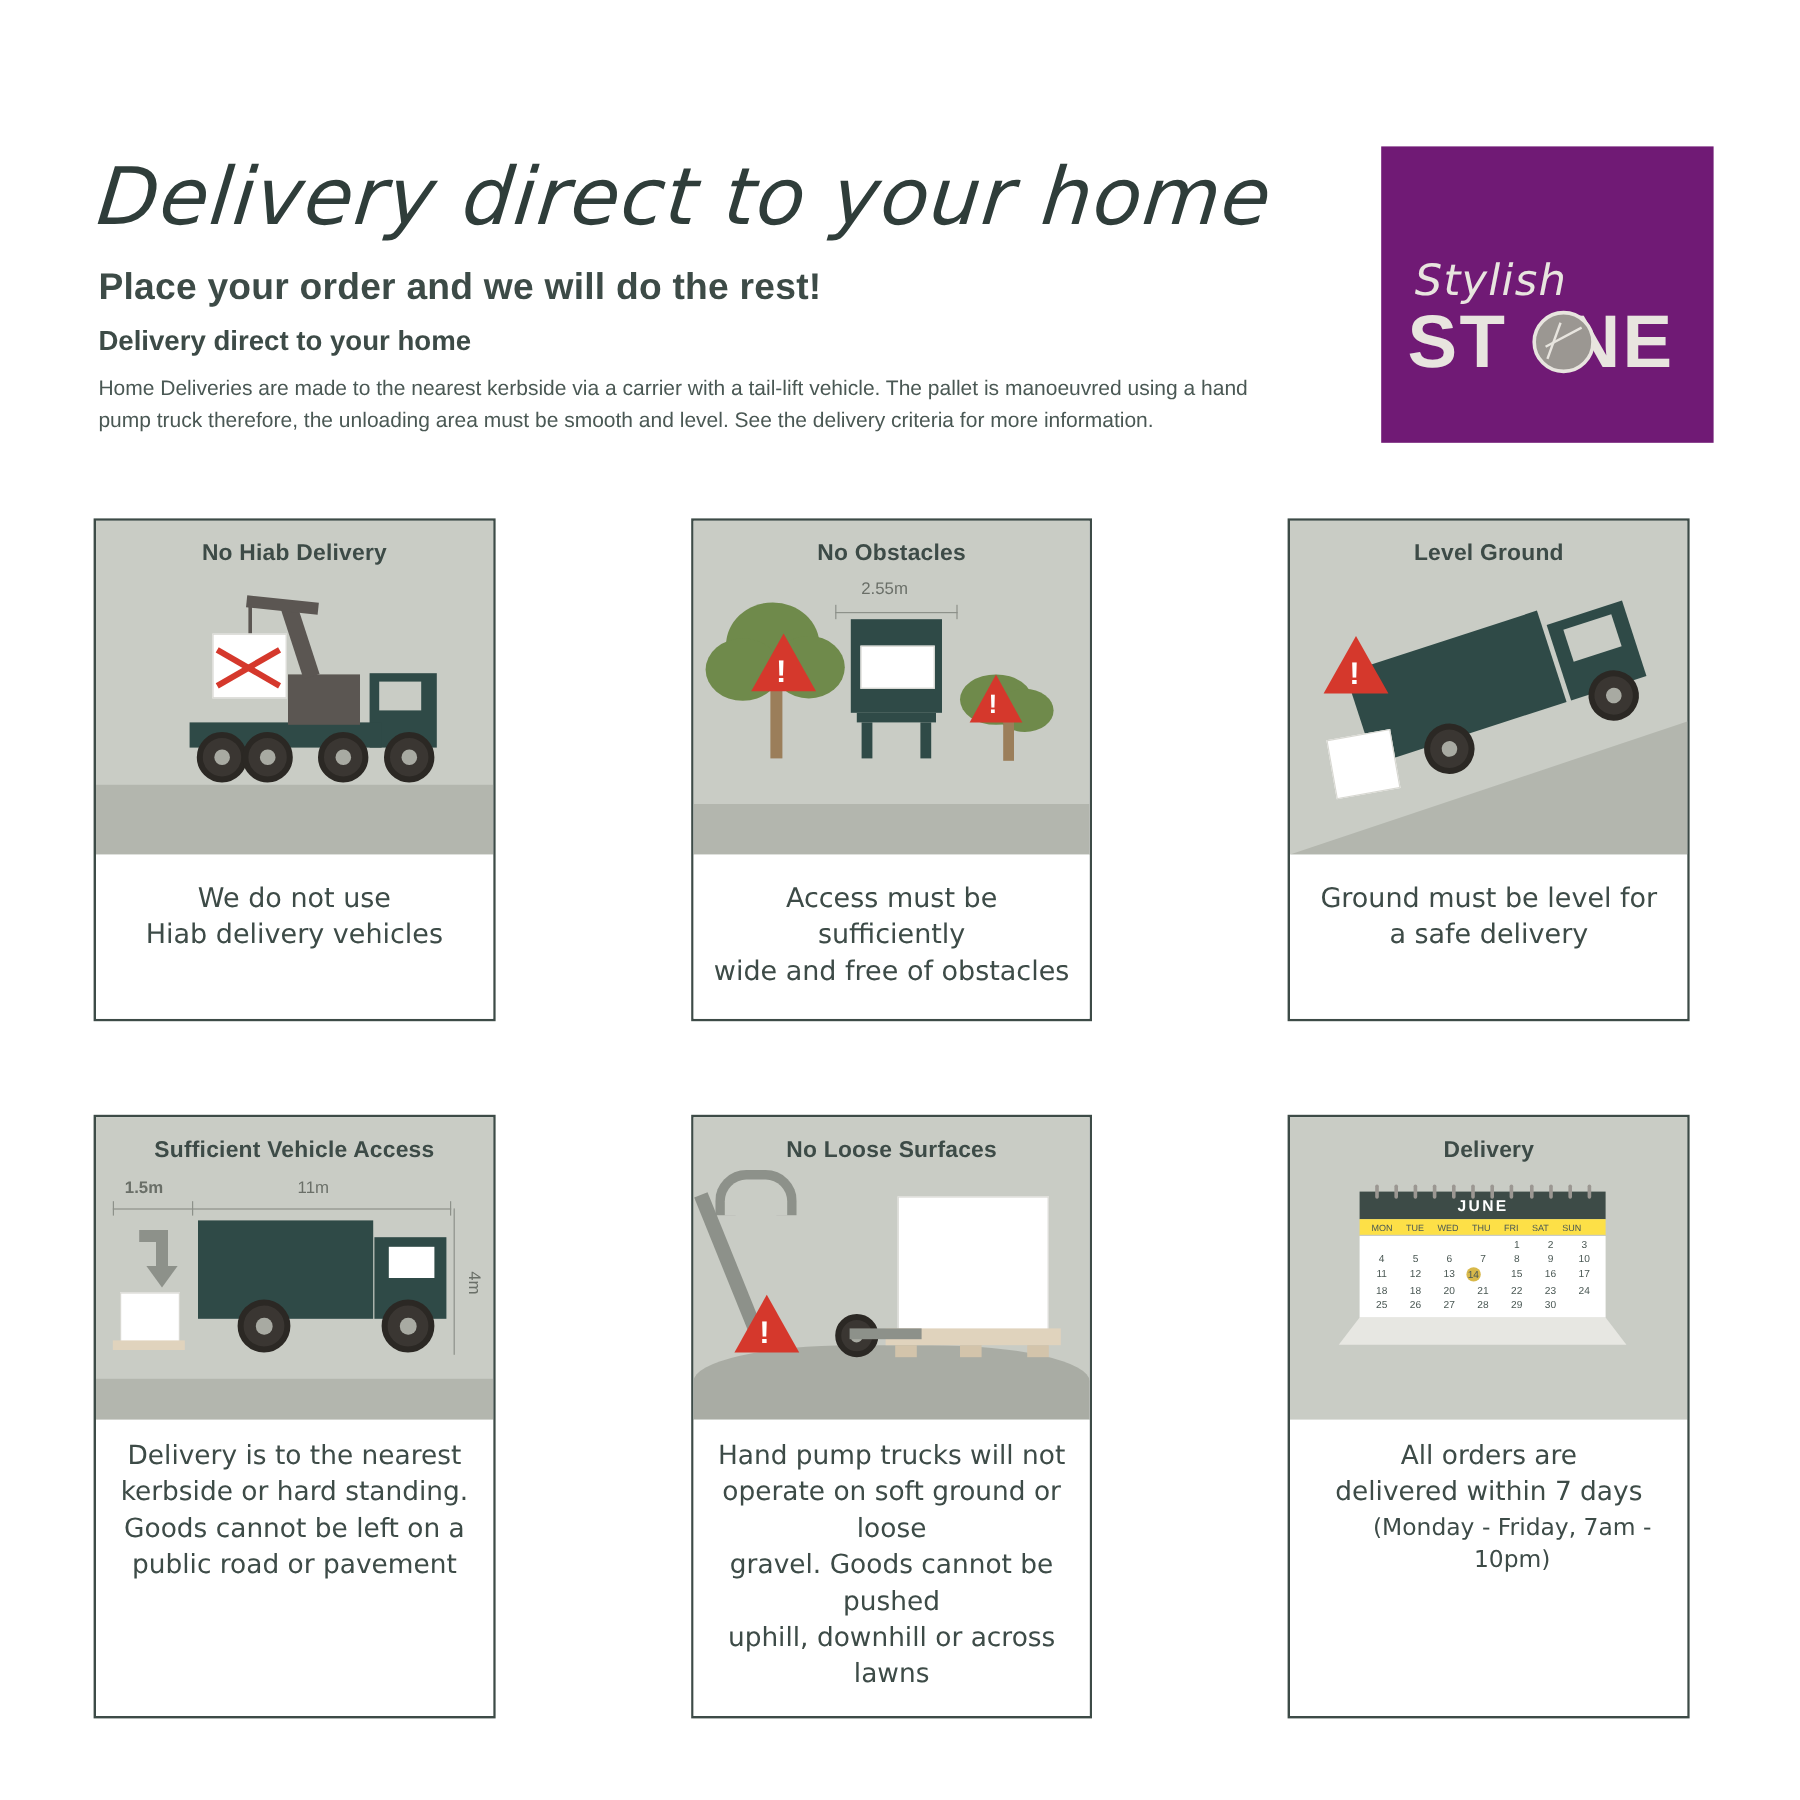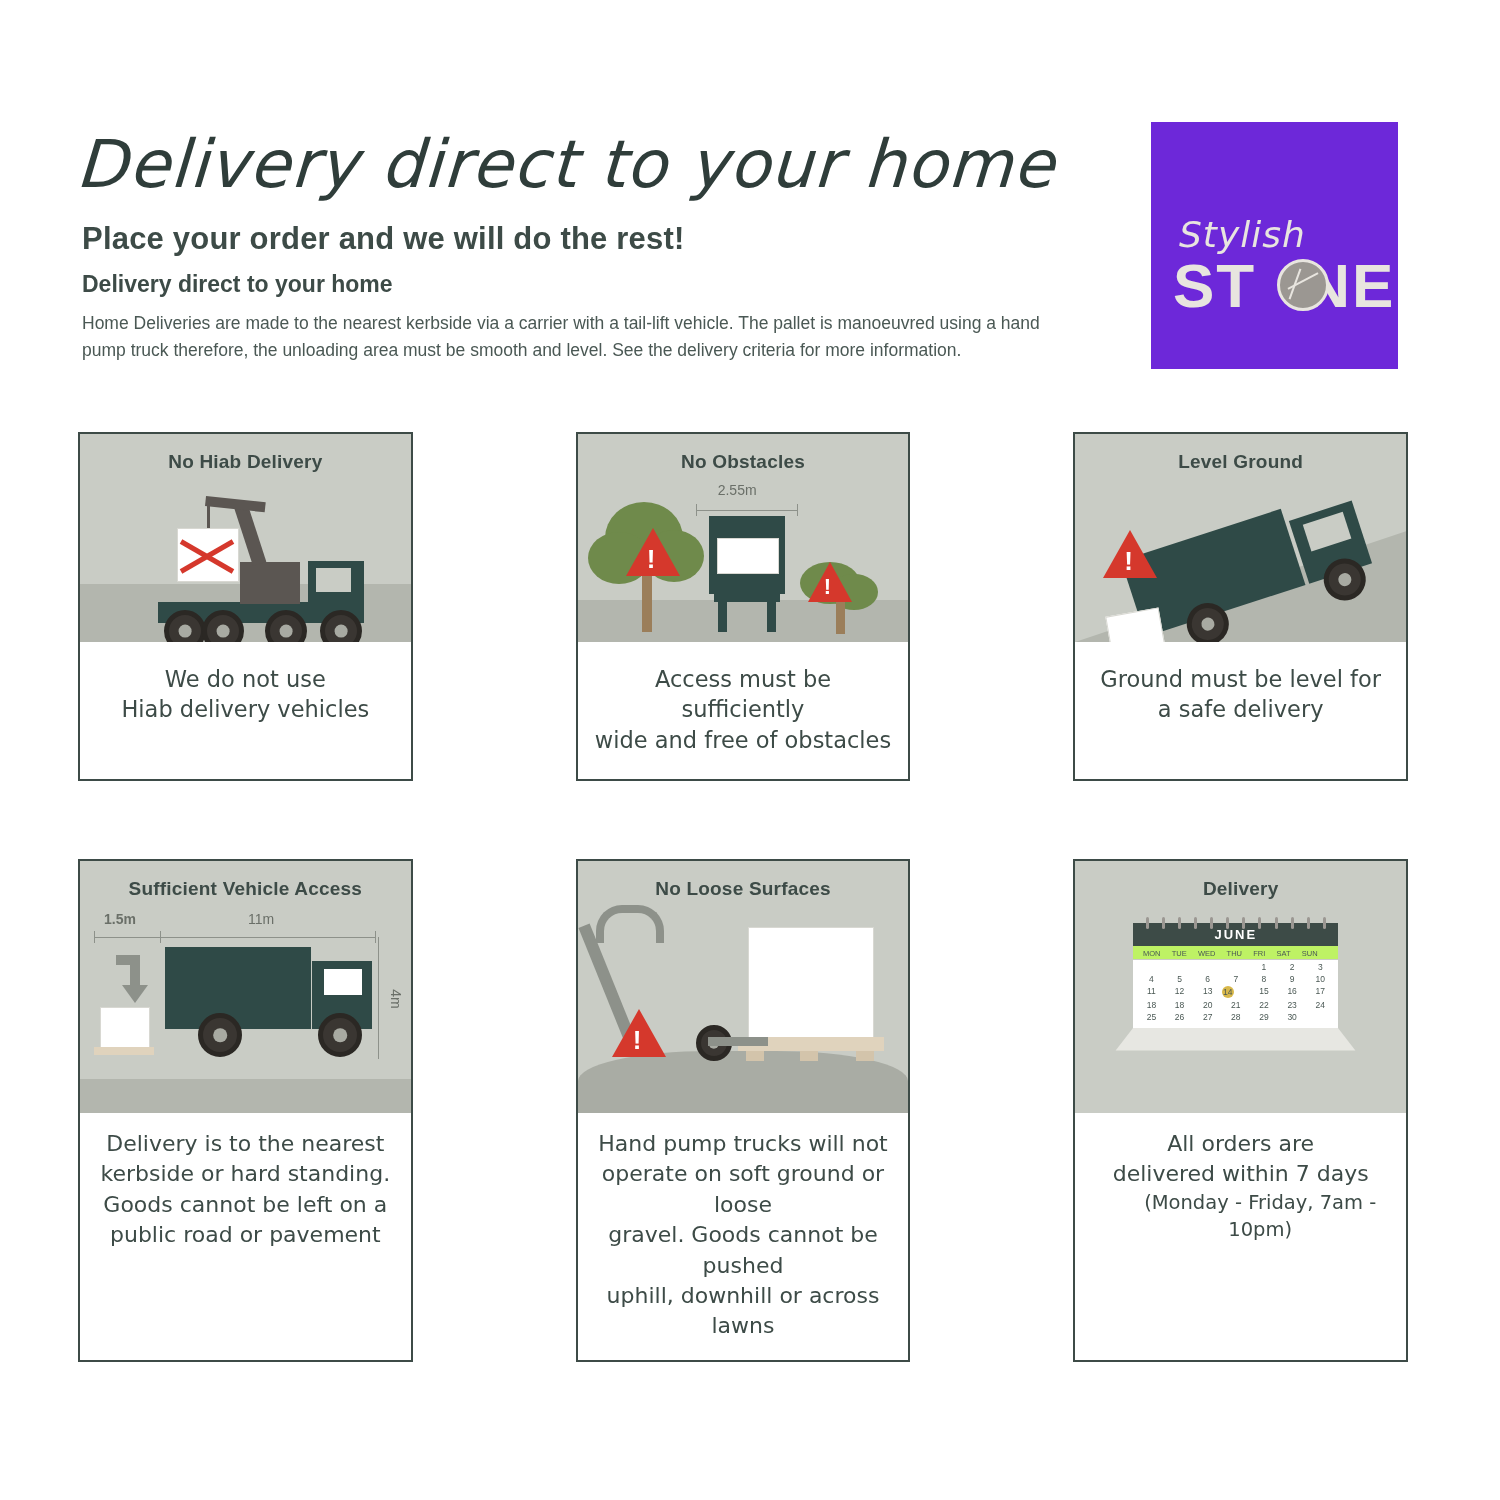--- a/index.html
+++ b/index.html
@@ -62,23 +62,23 @@
     color: #4a5854;
     margin: 0;
     max-width: 990px;
   }
 
   
   .logo {
     position: absolute;
     left: 1151px;
     top: 122px;
-    width: 247px;
+    width: 277px;
     height: 247px;
-    background: #6d28d9;
+    background: #701a75;
   }
   .logo-stylish {
     position: absolute;
     left: 28px;
     top: 92px;
     font-family: "DejaVu Sans", sans-serif;
     font-style: italic;
     font-size: 36px;
     color: #e8e5df;
     letter-spacing: 1px;
@@ -138,21 +138,21 @@
   }
   .card {
     width: 335px;
     border: 2px solid #3d4b47;
     background: #fff;
     box-sizing: border-box;
     display: flex;
     flex-direction: column;
   }
   .card-illus {
-    height: 208px;
+    height: 278px;
     background: #c9ccc5;
     position: relative;
     overflow: hidden;
   }
   .card-title {
     position: absolute;
     top: 17px;
     left: 0;
     right: 0;
     text-align: center;
@@ -275,21 +275,21 @@
   .cal-top {
     background: #3d4b47;
     color: #fff;
     font-size: 13px;
     font-weight: bold;
     text-align: center;
     letter-spacing: 2px;
     padding: 4px 0;
   }
   .cal-days {
-    background: #bef264;
+    background: #fde047;
     display: flex;
     font-size: 7.5px;
     color: #4a5854;
     justify-content: space-around;
     padding: 3px 15px 1px 4px;
     border-bottom: 1px solid #c9ccc5;
   }
   .cal-grid {
     background: #fff;
     display: grid;

